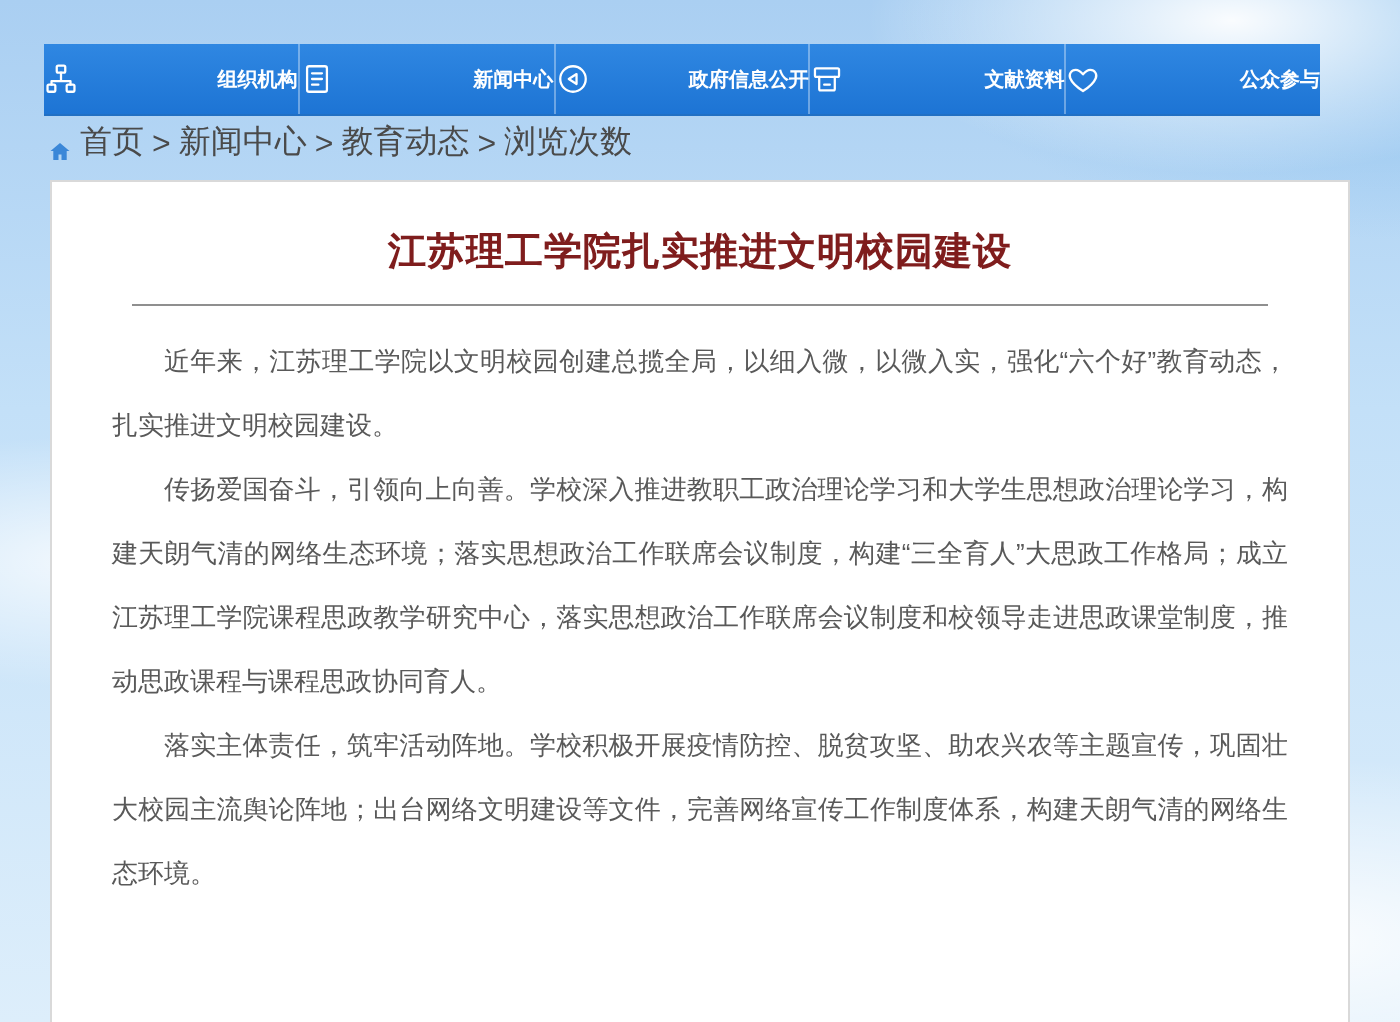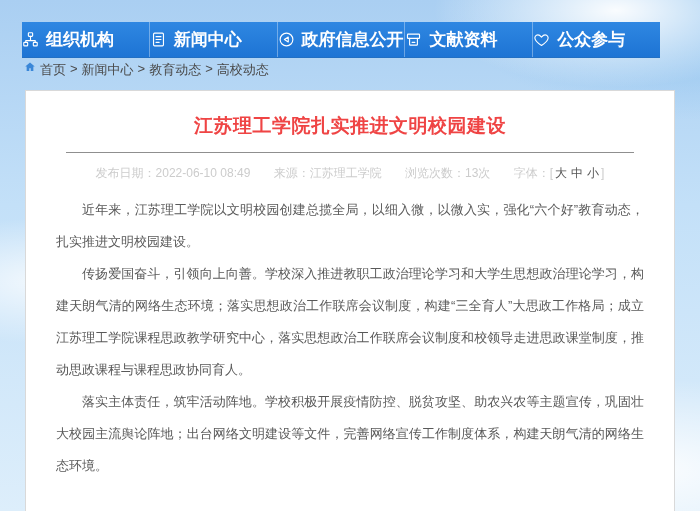--- a/index.html
+++ b/index.html
@@ -15,45 +15,45 @@
       linear-gradient(180deg, #aacff2 0%, #c3e0f8 40%, #ddeefb 100%);
   }
 
   
   .topnav {
     position:absolute; left:22px; top:22px; width:638px; height:36px;
     display:flex; background:linear-gradient(180deg,#2f87e2 0%, #1d74d4 100%);
     border-bottom:1px solid rgba(10,70,140,.35);
   }
   .nav-item {
-    flex:1 1 0; display:flex; align-items:center; justify-content:flex-start;
-    gap:7px; color:#fff; font-size:17px; font-weight:bold; text-decoration:none;
+    flex:1 1 0; display:flex; align-items:center; justify-content:space-between;
+    gap:7px; color:#fff; font-size:10px; font-weight:bold; text-decoration:none;
     cursor:pointer; white-space:nowrap;
   }
   .nav-item + .nav-item { border-left:1px solid rgba(255,255,255,.35); }
   .nav-icon { display:inline-flex; width:17px; height:17px; }
   .nav-icon svg { width:17px; height:17px; stroke:#fff; fill:none; stroke-width:1.6; stroke-linecap:round; stroke-linejoin:round; }
 
   
   .breadcrumb {
-    position:absolute; left:24px; top:61px; display:flex; align-items:flex-start;
-    gap:4px; font-size:13px; color:#4a4a4a;
+    position:absolute; left:24px; top:61px; display:flex; align-items:flex-end;
+    gap:4px; font-size:16px; color:#4a4a4a;
   }
   .crumb-home svg { width:12px; height:12px; fill:#3a87d8; display:block; }
   .crumb-link { color:#4a4a4a; text-decoration:none; cursor:pointer; }
   .crumb-sep { color:#4a4a4a; }
 
   
   .content-panel {
     position:absolute; left:25px; top:90px; width:650px; height:421px;
     background:#ffffff; border:1px solid #d9d9d9; border-bottom:none;
   }
   .article-title {
     margin-top:22px; text-align:center; font-size:19px; font-weight:bold;
-    color:#ef4444; letter-spacing:.5px;
+    color:#7f1d1d; letter-spacing:.5px;
   }
   .title-divider { margin:13px 40px 0 40px; border-top:1px solid #8f8f8f; }
   .article-meta {
     margin-top:12px; text-align:center; font-size:12px; color:#cccccc;
   }
   .article-meta .meta-group { margin:0 10px; }
   .font-size-switch { color:#cccccc; }
   .font-size-option { color:#555555; text-decoration:none; cursor:pointer; margin:0 2px; }
 
   .article-body {
@@ -119,33 +119,27 @@
     <svg viewBox="0 0 24 24">
         <path d="M12 3 2.5 11h2.8v9h5.2v-5.5h3v5.5h5.2v-9h2.8z"></path>
       </svg>
   </span>
   <a class="crumb-link">首页</a>
   <span class="crumb-sep">&gt;</span>
   <a class="crumb-link">新闻中心</a>
   <span class="crumb-sep">&gt;</span>
   <a class="crumb-link">教育动态</a>
   <span class="crumb-sep">&gt;</span>
-  <a class="crumb-link">高校动态</a>
+  <a class="crumb-link">浏览次数</a>
 </div>
 
 <main class="content-panel">
   <h1 class="article-title">江苏理工学院扎实推进文明校园建设</h1>
   <div class="title-divider"></div>
 
-  <div class="article-meta">
-    <span class="meta-group"><span>发布日期：</span><span>2022-06-10 08:49</span></span>
-    <span class="meta-group"><span>来源：</span><span>江苏理工学院</span></span>
-    <span class="meta-group"><span>浏览次数：</span><span>13次</span></span>
-    <span class="meta-group font-size-switch"><span>字体：</span><span>[</span><a class="font-size-option">大</a><a class="font-size-option">中</a><a class="font-size-option">小</a><span>]</span></span>
-  </div>
 
   <div class="article-body">
     <p>近年来，江苏理工学院以文明校园创建总揽全局，以细入微，以微入实，强化“六个好”教育动态，扎实推进文明校园建设。</p>
     <p>传扬爱国奋斗，引领向上向善。学校深入推进教职工政治理论学习和大学生思想政治理论学习，构建天朗气清的网络生态环境；落实思想政治工作联席会议制度，构建“三全育人”大思政工作格局；成立江苏理工学院课程思政教学研究中心，落实思想政治工作联席会议制度和校领导走进思政课堂制度，推动思政课程与课程思政协同育人。</p>
     <p>落实主体责任，筑牢活动阵地。学校积极开展疫情防控、脱贫攻坚、助农兴农等主题宣传，巩固壮大校园主流舆论阵地；出台网络文明建设等文件，完善网络宣传工作制度体系，构建天朗气清的网络生态环境。</p>
 
   </div>
 </main>
 
 </body></html>

